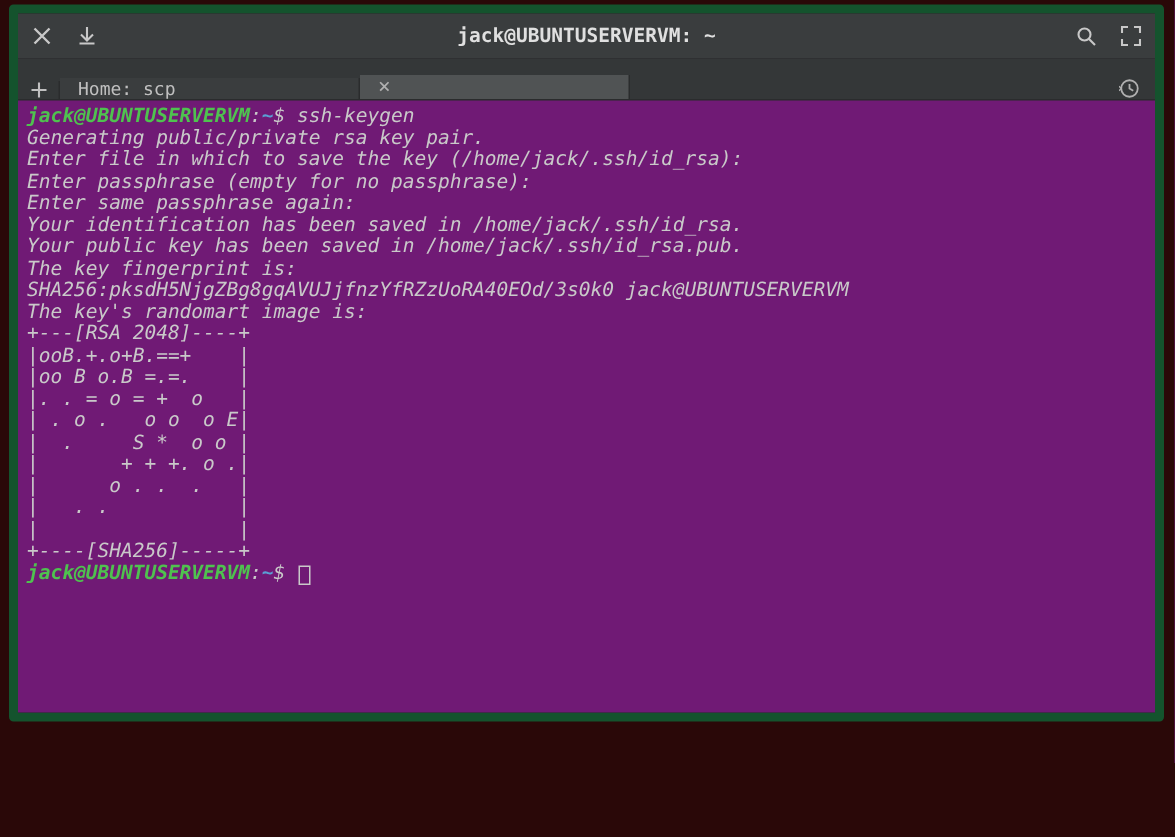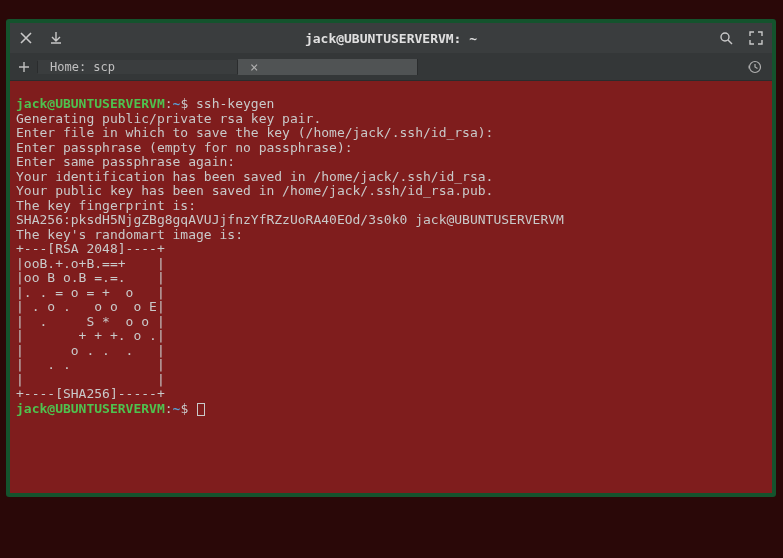--- a/index.html
+++ b/index.html
@@ -11,44 +11,43 @@
   font-size: 13px;
   overflow: hidden;
 }
 .window {
   position: absolute;
   top: 3px;
   left: 6px;
   width: 770px;
   height: 478px;
   background: #1a1a1a;
-  border: 4px solid #14532d;
+  border: 6px solid #14532d;
   border-radius: 3px;
   display: flex;
   flex-direction: column;
-  margin-top: 16px;
 }
 .titlebar {
   height: 30px;
   background: #3a3d3e;
   display: flex;
   align-items: center;
   padding: 0 8px;
   color: #d0d0d0;
 }
 .titlebar-left { display: flex; gap: 14px; align-items: center; }
 .titlebar-title { flex: 1; text-align: center; font-size: 13px; font-weight: bold; color: #e0e0e0; }
 .titlebar-right { display: flex; gap: 14px; align-items: center; }
 .icon-btn { width: 16px; height: 16px; display: flex; align-items: center; justify-content: center; cursor: pointer; color: #c8c8c8; }
 .icon-btn svg { width: 14px; height: 14px; }
 .tabbar {
   height: 28px;
   background: #343738;
   display: flex;
-  align-items: center;
+  align-items: flex-end;
   border-bottom: 1px solid #2a2c2d;
 }
 .tab {
   display: flex;
   align-items: center;
   padding: 0 12px;
   gap: 8px;
   color: #c0c0c0;
   border-right: 1px solid #2a2c2d;
   cursor: pointer;
@@ -70,27 +69,28 @@
 .tabbar-right {
   width: 34px;
   display: flex;
   align-items: center;
   justify-content: center;
   color: #b0b0b0;
   cursor: pointer;
 }
 .terminal {
   flex: 1;
-  background: #7f1d1d;
-  padding: 16px 6px;
+  background: #701a75;
+  padding: 4px 6px;
   color: #c9c9c9;
   line-height: 14.5px;
   font-size: 13px;
   white-space: pre;
   overflow: hidden;
+  font-style: italic;
 }
 .prompt-user { color: #4fc24f; font-weight: bold; }
 .prompt-colon { color: #c9c9c9; }
 .prompt-path { color: #5a9fd4; font-weight: bold; }
 .prompt-dollar { color: #c9c9c9; }
 .cmd { color: #c9c9c9; }
 .cursor {
   display: inline-block;
   width: 8px;
   height: 13px;

